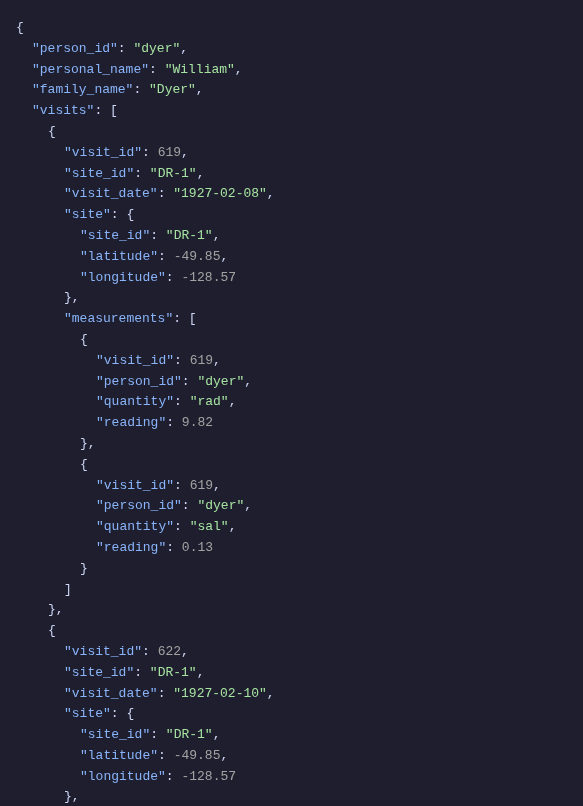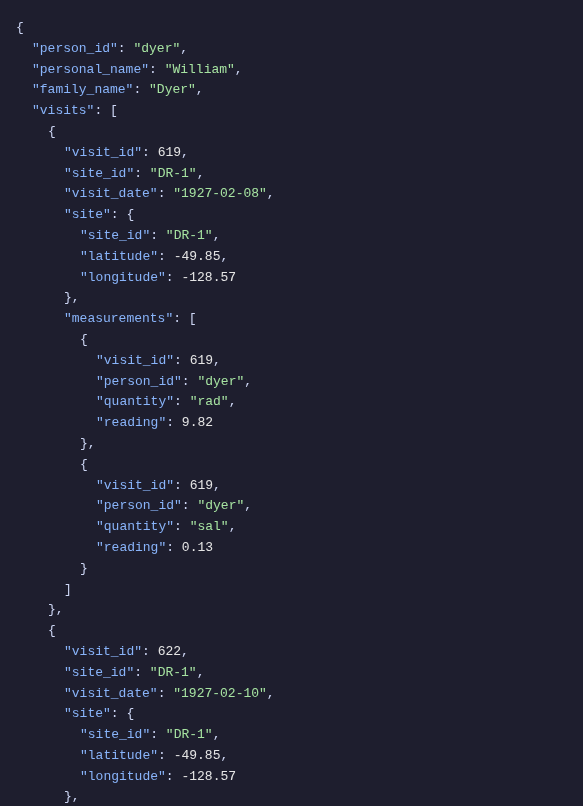--- a/index.html
+++ b/index.html
@@ -21,20 +21,20 @@
     }
 
     .code-block {
       padding: 8px 16px;
       white-space: pre;
     }
 
     .brace { color: #cdd6f4; }
     .key { color: #89b4fa; }
     .string-val { color: #a6e3a1; }
-    .number-val { color: #e5e5e5; }
+    .number-val { color: #a3a3a3; }
     .punctuation { color: #cdd6f4; }
     .colon { color: #cdd6f4; }
   </style>
 </head>
 <body>
 
 <div class="code-block" id="code-container"><div style="padding-left: 0px;"><span class="brace">{</span></div><div style="padding-left: 16px;"><span class="key">"person_id"</span><span class="colon">: </span><span class="string-val">"dyer"</span><span class="punctuation">,</span></div><div style="padding-left: 16px;"><span class="key">"personal_name"</span><span class="colon">: </span><span class="string-val">"William"</span><span class="punctuation">,</span></div><div style="padding-left: 16px;"><span class="key">"family_name"</span><span class="colon">: </span><span class="string-val">"Dyer"</span><span class="punctuation">,</span></div><div style="padding-left: 16px;"><span class="key">"visits"</span><span class="colon">: </span><span class="brace">[</span></div><div style="padding-left: 32px;"><span class="brace">{</span></div><div style="padding-left: 48px;"><span class="key">"visit_id"</span><span class="colon">: </span><span class="number-val">619</span><span class="punctuation">,</span></div><div style="padding-left: 48px;"><span class="key">"site_id"</span><span class="colon">: </span><span class="string-val">"DR-1"</span><span class="punctuation">,</span></div><div style="padding-left: 48px;"><span class="key">"visit_date"</span><span class="colon">: </span><span class="string-val">"1927-02-08"</span><span class="punctuation">,</span></div><div style="padding-left: 48px;"><span class="key">"site"</span><span class="colon">: </span><span class="brace">{</span></div><div style="padding-left: 64px;"><span class="key">"site_id"</span><span class="colon">: </span><span class="string-val">"DR-1"</span><span class="punctuation">,</span></div><div style="padding-left: 64px;"><span class="key">"latitude"</span><span class="colon">: </span><span class="number-val">-49.85</span><span class="punctuation">,</span></div><div style="padding-left: 64px;"><span class="key">"longitude"</span><span class="colon">: </span><span class="number-val">-128.57</span></div><div style="padding-left: 48px;"><span class="brace">},</span></div><div style="padding-left: 48px;"><span class="key">"measurements"</span><span class="colon">: </span><span class="brace">[</span></div><div style="padding-left: 64px;"><span class="brace">{</span></div><div style="padding-left: 80px;"><span class="key">"visit_id"</span><span class="colon">: </span><span class="number-val">619</span><span class="punctuation">,</span></div><div style="padding-left: 80px;"><span class="key">"person_id"</span><span class="colon">: </span><span class="string-val">"dyer"</span><span class="punctuation">,</span></div><div style="padding-left: 80px;"><span class="key">"quantity"</span><span class="colon">: </span><span class="string-val">"rad"</span><span class="punctuation">,</span></div><div style="padding-left: 80px;"><span class="key">"reading"</span><span class="colon">: </span><span class="number-val">9.82</span></div><div style="padding-left: 64px;"><span class="brace">},</span></div><div style="padding-left: 64px;"><span class="brace">{</span></div><div style="padding-left: 80px;"><span class="key">"visit_id"</span><span class="colon">: </span><span class="number-val">619</span><span class="punctuation">,</span></div><div style="padding-left: 80px;"><span class="key">"person_id"</span><span class="colon">: </span><span class="string-val">"dyer"</span><span class="punctuation">,</span></div><div style="padding-left: 80px;"><span class="key">"quantity"</span><span class="colon">: </span><span class="string-val">"sal"</span><span class="punctuation">,</span></div><div style="padding-left: 80px;"><span class="key">"reading"</span><span class="colon">: </span><span class="number-val">0.13</span></div><div style="padding-left: 64px;"><span class="brace">}</span></div><div style="padding-left: 48px;"><span class="brace">]</span></div><div style="padding-left: 32px;"><span class="brace">},</span></div><div style="padding-left: 32px;"><span class="brace">{</span></div><div style="padding-left: 48px;"><span class="key">"visit_id"</span><span class="colon">: </span><span class="number-val">622</span><span class="punctuation">,</span></div><div style="padding-left: 48px;"><span class="key">"site_id"</span><span class="colon">: </span><span class="string-val">"DR-1"</span><span class="punctuation">,</span></div><div style="padding-left: 48px;"><span class="key">"visit_date"</span><span class="colon">: </span><span class="string-val">"1927-02-10"</span><span class="punctuation">,</span></div><div style="padding-left: 48px;"><span class="key">"site"</span><span class="colon">: </span><span class="brace">{</span></div><div style="padding-left: 64px;"><span class="key">"site_id"</span><span class="colon">: </span><span class="string-val">"DR-1"</span><span class="punctuation">,</span></div><div style="padding-left: 64px;"><span class="key">"latitude"</span><span class="colon">: </span><span class="number-val">-49.85</span><span class="punctuation">,</span></div><div style="padding-left: 64px;"><span class="key">"longitude"</span><span class="colon">: </span><span class="number-val">-128.57</span></div><div style="padding-left: 48px;"><span class="brace">},</span></div></div>
 
 </body></html>

